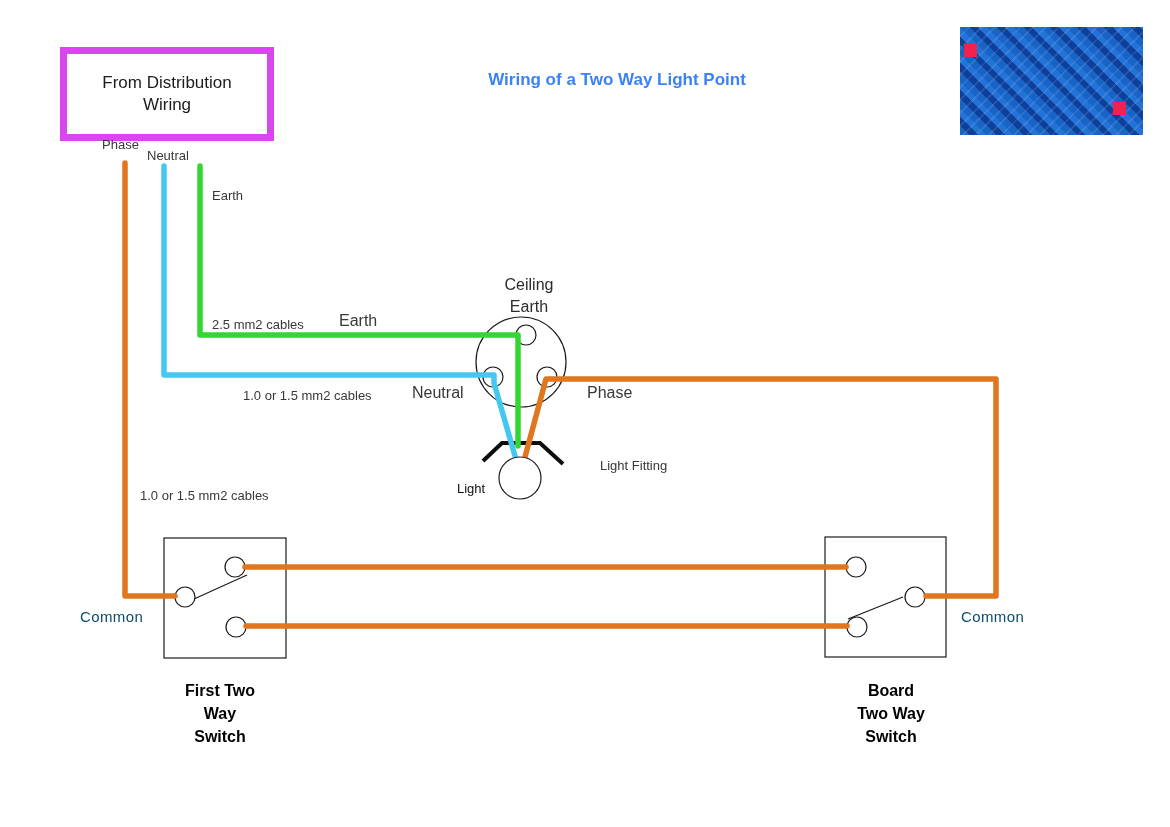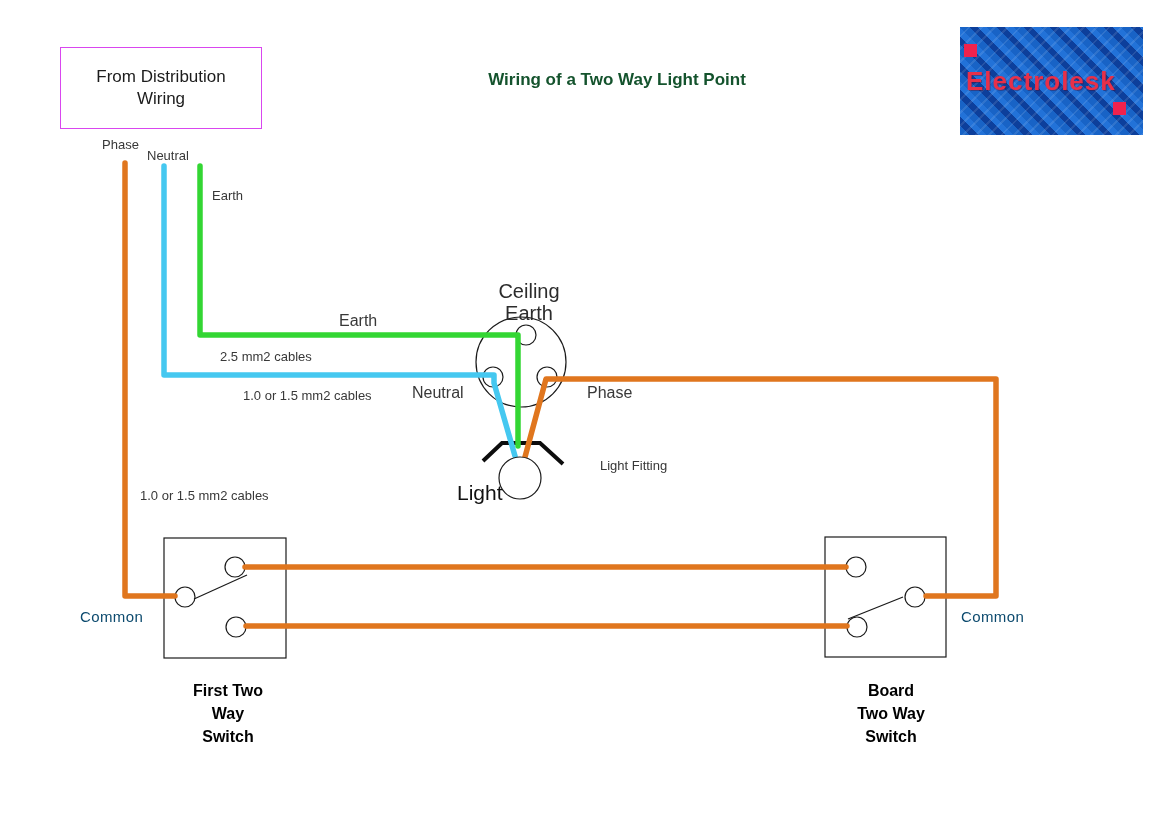--- a/index.html
+++ b/index.html
@@ -3,34 +3,34 @@
 <meta charset="utf-8">
 <style>
   html,body{margin:0;padding:0;}
   body{
     width:1170px;height:827px;position:relative;background:#ffffff;
     font-family:"Liberation Sans",sans-serif;overflow:hidden;
   }
   .lbl{position:absolute;white-space:nowrap;color:#383838;}
   .sm{font-size:13px;}
   .md{font-size:16px;}
-  .lg{font-size:21px;}
+  .lg{font-size:13px;}
   .title{
     position:absolute;left:617px;top:70px;transform:translateX(-50%);
-    font-size:17px;font-weight:bold;color:#14532d;white-space:nowrap;text-align:center;
+    font-size:17px;font-weight:bold;color:#3b82f6;white-space:nowrap;text-align:center;
   }
   .board-box{
     position:absolute;left:60px;top:47px;width:200px;height:80px;
-    border:1px solid #d946ef;display:flex;flex-direction:column;
+    border:7px solid #d946ef;display:flex;flex-direction:column;
     align-items:center;justify-content:center;
     font-size:17px;line-height:22px;color:#1c1c1c;text-align:center;
   }
   .rose-lbl{
     position:absolute;left:529px;top:274px;transform:translateX(-50%);
-    text-align:center;font-size:20px;line-height:22px;color:#2c2c2c;margin-top:6px;
+    text-align:center;font-size:16px;line-height:22px;color:#2c2c2c;
   }
   .rose-lbl span{display:block;}
   .caption{
     position:absolute;transform:translateX(-50%);text-align:center;
     font-size:16px;font-weight:bold;color:#000;line-height:23px;
   }
   .caption span{display:block;}
   .common{font-size:15px;letter-spacing:.4px;color:#0c4a6e;}
   .logo{
     position:absolute;left:960px;top:27px;width:183px;height:108px;
@@ -87,47 +87,46 @@
 <div class="title">Wiring of a Two Way Light Point</div>
 
 <div class="board-box">
   <span>From Distribution</span>
   <span>Wiring</span>
 </div>
 
 <div class="logo">
   <span class="sq sq-tl"></span>
   <span class="sq sq-br"></span>
-  <span class="brand">Electrolesk</span>
 </div>
 
 <div class="lbl sm" style="left:102px;top:137px;">Phase</div>
 <div class="lbl sm" style="left:147px;top:148px;">Neutral</div>
 <div class="lbl sm" style="left:212px;top:188px;">Earth</div>
 
-<div class="lbl sm" style="left:220px;top:317px;margin-top:32px;">2.5 mm2 cables</div>
+<div class="lbl sm" style="left:212px;top:317px;">2.5 mm2 cables</div>
 <div class="lbl md" style="left:339px;top:312px;">Earth</div>
 <div class="lbl sm" style="left:243px;top:388px;">1.0 or 1.5 mm2 cables</div>
 <div class="lbl md" style="left:412px;top:384px;">Neutral</div>
 <div class="lbl md" style="left:587px;top:384px;">Phase</div>
 
 <div class="rose-lbl">
   <span>Ceiling</span>
   <span>Earth</span>
 </div>
 
 <div class="lbl sm" style="left:564px;top:458px;margin-left:36px;">Light Fitting</div>
 <div class="lbl lg" style="left:457px;top:481px;color:#111;">Light</div>
 
 <div class="lbl sm" style="left:140px;top:488px;">1.0 or 1.5 mm2 cables</div>
 
 <div class="lbl common" style="left:80px;top:608px;">Common</div>
 <div class="lbl common" style="left:961px;top:608px;">Common</div>
 
-<div class="caption" style="left:228px;top:679px;">
+<div class="caption" style="left:220px;top:679px;">
   <span>First Two</span>
   <span>Way</span>
   <span>Switch</span>
 </div>
 
 <div class="caption" style="left:891px;top:679px;">
   <span>Board</span>
   <span>Two Way</span>
   <span>Switch</span>
 </div>

